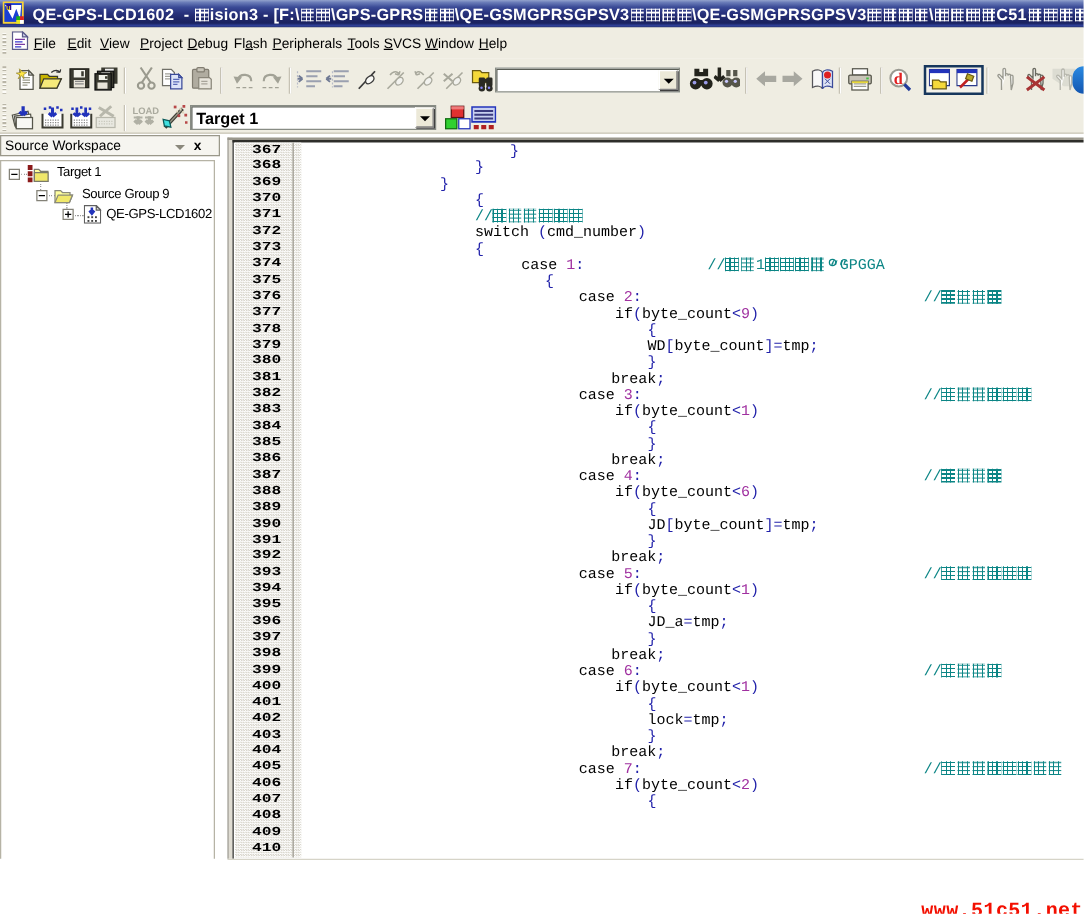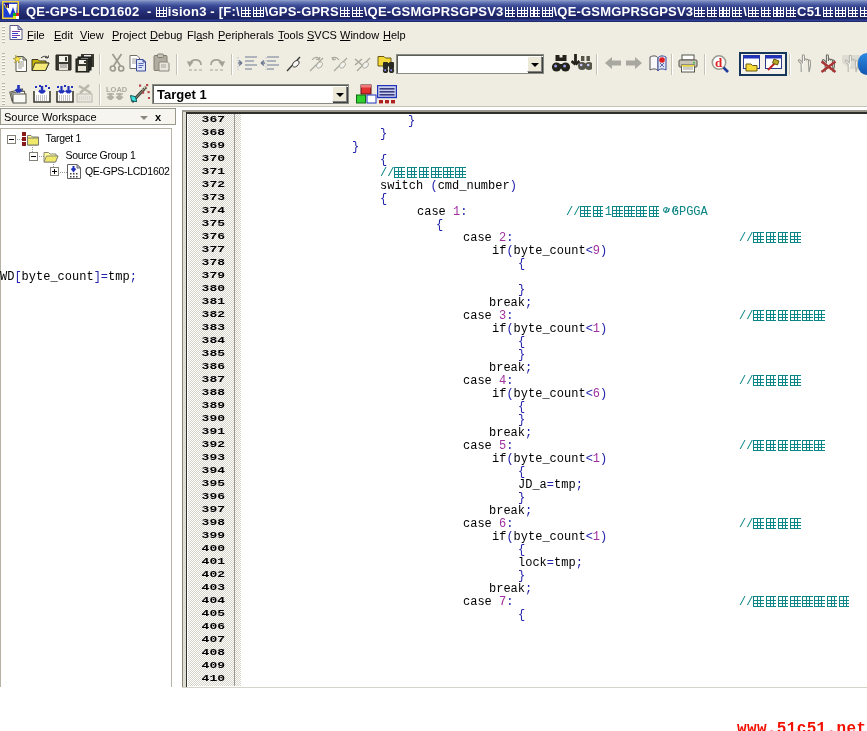--- a/index.html
+++ b/index.html
@@ -414,21 +414,21 @@
       <g fill="#404040">
         <rect x="3" y="9" width="1.5" height="1.5"></rect>
         <rect x="6" y="9" width="1.5" height="1.5"></rect>
         <rect x="9" y="9" width="1.5" height="1.5"></rect>
         <rect x="3" y="12" width="1.5" height="1.5"></rect>
         <rect x="6" y="12" width="1.5" height="1.5"></rect>
         <rect x="9" y="12" width="1.5" height="1.5"></rect>
       </g>
     </svg>
 <span class="trow" style="left:44.5px;top:3px">Target 1</span>
-<span class="trow" style="left:64.5px;top:19.5px">Source Group 1</span>
+<span class="trow" style="left:64.5px;top:19.5px">Source Group 9</span>
 <span class="trow" style="left:84px;top:35.5px">QE-GPS-LCD1602</span>
 </div>
 <div class="a" id="evl1"></div>
 <div class="a" id="eframe"></div>
 <div class="a" id="evl2"></div>
 <div class="a" id="edk"></div>
 <div class="a" id="edkv"></div>
 <div class="a" id="emargin"></div>
 <div class="a" id="emline"></div>
 <div class="a" id="ebot"></div>
@@ -439,41 +439,43 @@
 <div class="cl" style="padding-left:352px"><i>}</i></div>
 <div class="cl" style="padding-left:380px"><i>{</i></div>
 <div class="cl" style="padding-left:380px"><em>//<s></s><s></s><s></s><s></s><s></s><s></s></em></div>
 <div class="cl" style="padding-left:380px">switch <i>(</i>cmd_number<i>)</i></div>
 <div class="cl" style="padding-left:380px"><i>{</i></div>
 <div class="cl" style="padding-left:417px">case <b>1</b><i>:</i><em class="r" style="left:566px">//<s></s><s></s>1<s></s><s></s><s></s><s></s><q></q>GPGGA</em></div>
 <div class="cl" style="padding-left:436px"><i>{</i></div>
 <div class="cl" style="padding-left:463px">case <b>2</b><i>:</i><em class="r" style="left:739px">//<s></s><s></s><s></s><s></s></em></div>
 <div class="cl" style="padding-left:492px">if<i>(</i>byte_count<i>&lt;</i><b>9</b><i>)</i></div>
 <div class="cl" style="padding-left:518px"><i>{</i></div>
-<div class="cl" style="">WD<i>[</i>byte_count<i>]=</i>tmp<i>;</i></div>
+<div class="cl" style="padding-left:518px">WD<i>[</i>byte_count<i>]=</i>tmp<i>;</i></div>
 <div class="cl" style="padding-left:518px"><i>}</i></div>
 <div class="cl" style="padding-left:489px">break<i>;</i></div>
 <div class="cl" style="padding-left:463px">case <b>3</b><i>:</i><em class="r" style="left:739px">//<s></s><s></s><s></s><s></s><s></s><s></s></em></div>
 <div class="cl" style="padding-left:492px">if<i>(</i>byte_count<i>&lt;</i><b>1</b><i>)</i></div>
 <div class="cl" style="padding-left:518px"><i>{</i></div>
 <div class="cl" style="padding-left:518px"><i>}</i></div>
 <div class="cl" style="padding-left:489px">break<i>;</i></div>
 <div class="cl" style="padding-left:463px">case <b>4</b><i>:</i><em class="r" style="left:739px">//<s></s><s></s><s></s><s></s></em></div>
 <div class="cl" style="padding-left:492px">if<i>(</i>byte_count<i>&lt;</i><b>6</b><i>)</i></div>
 <div class="cl" style="padding-left:518px"><i>{</i></div>
+<div class="cl" style="padding-left:518px">JD<i>[</i>byte_count<i>]=</i>tmp<i>;</i></div>
 <div class="cl" style="padding-left:518px"><i>}</i></div>
 <div class="cl" style="padding-left:489px">break<i>;</i></div>
 <div class="cl" style="padding-left:463px">case <b>5</b><i>:</i><em class="r" style="left:739px">//<s></s><s></s><s></s><s></s><s></s><s></s></em></div>
 <div class="cl" style="padding-left:492px">if<i>(</i>byte_count<i>&lt;</i><b>1</b><i>)</i></div>
 <div class="cl" style="padding-left:518px"><i>{</i></div>
 <div class="cl" style="padding-left:518px">JD_a<i>=</i>tmp<i>;</i></div>
 <div class="cl" style="padding-left:518px"><i>}</i></div>
 <div class="cl" style="padding-left:489px">break<i>;</i></div>
 <div class="cl" style="padding-left:463px">case <b>6</b><i>:</i><em class="r" style="left:739px">//<s></s><s></s><s></s><s></s></em></div>
 <div class="cl" style="padding-left:492px">if<i>(</i>byte_count<i>&lt;</i><b>1</b><i>)</i></div>
 <div class="cl" style="padding-left:518px"><i>{</i></div>
 <div class="cl" style="padding-left:518px">lock<i>=</i>tmp<i>;</i></div>
 <div class="cl" style="padding-left:518px"><i>}</i></div>
 <div class="cl" style="padding-left:489px">break<i>;</i></div>
 <div class="cl" style="padding-left:463px">case <b>7</b><i>:</i><em class="r" style="left:739px">//<s></s><s></s><s></s><s></s><s></s><s></s><s></s><s></s></em></div>
+<div class="cl" style="padding-left:492px">if<i>(</i>byte_count<i>&lt;</i><b>2</b><i>)</i></div>
 <div class="cl" style="padding-left:518px"><i>{</i></div>
 </div>
 <div class="a" id="mark">www.51c51.net</div>
 
 </body></html>

